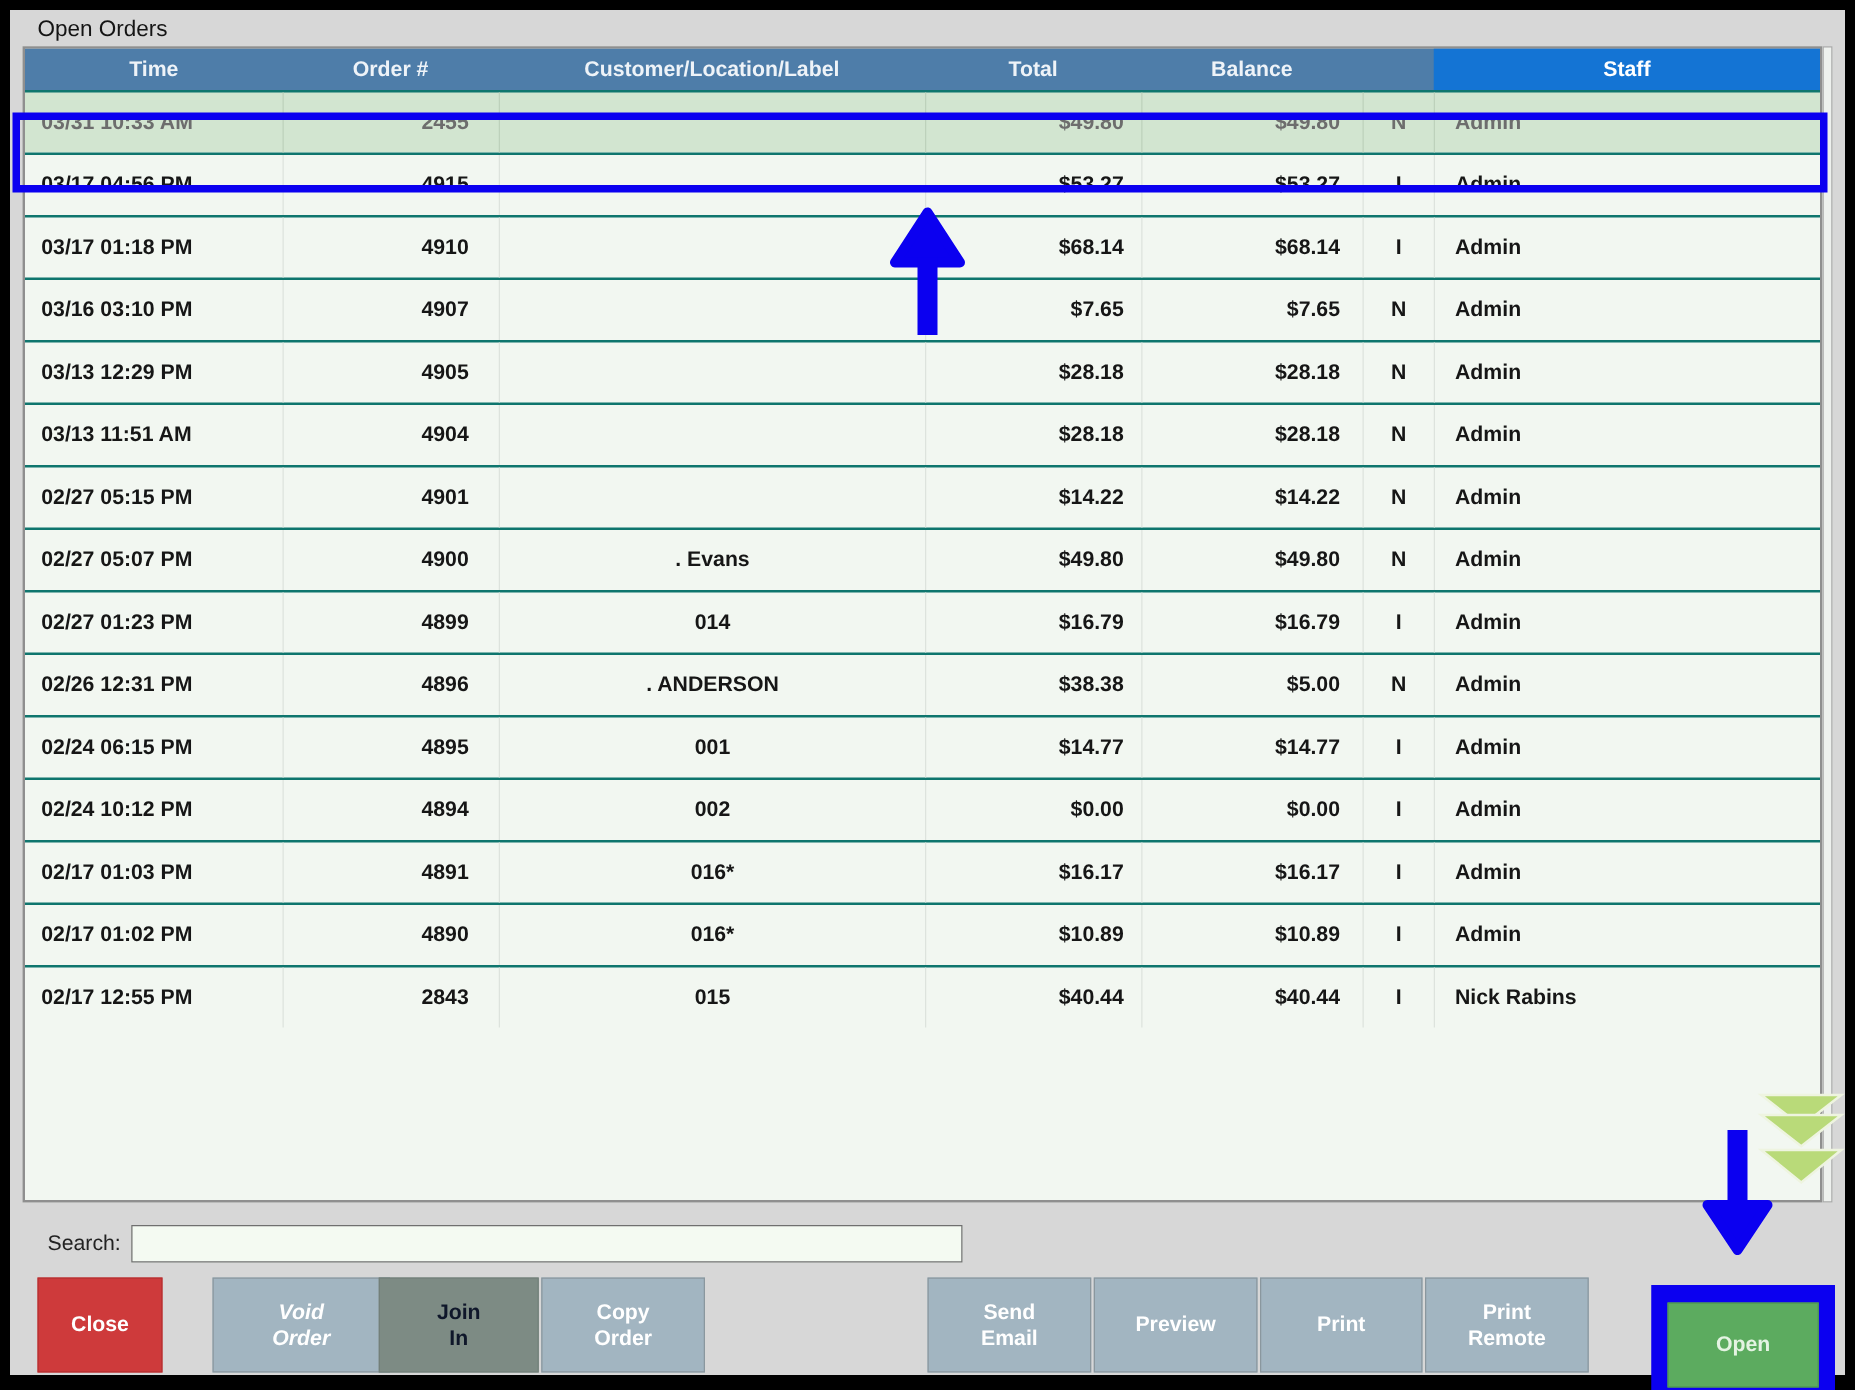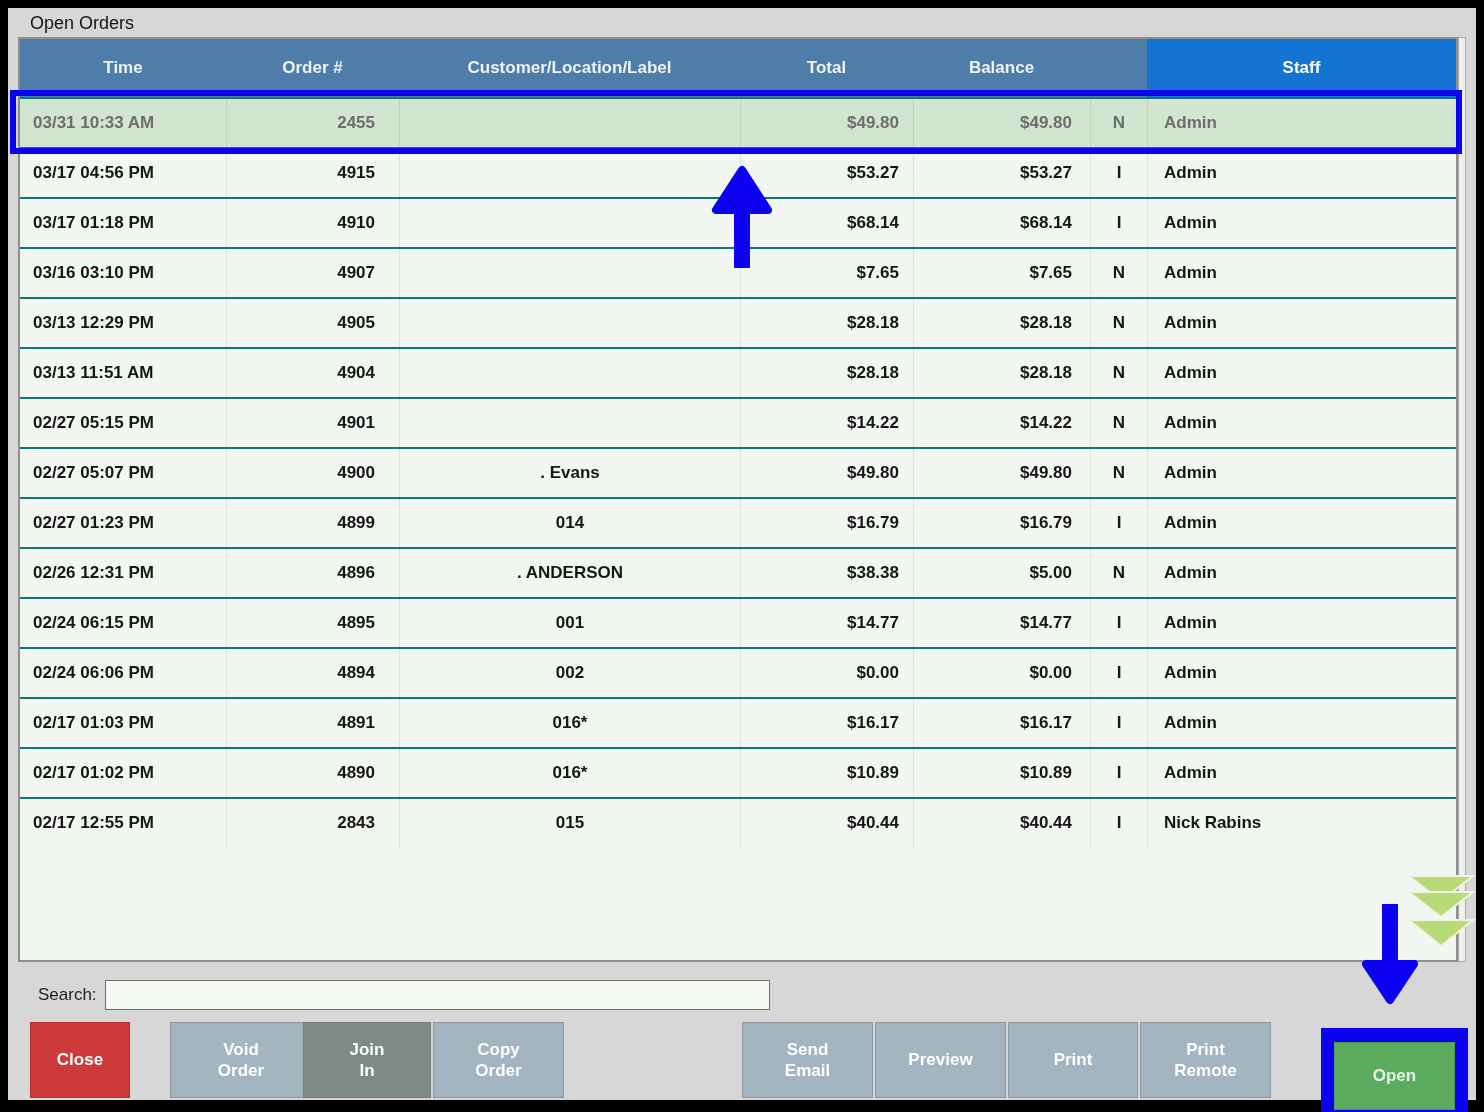--- a/index.html
+++ b/index.html
@@ -10,21 +10,21 @@
   .inner { position:absolute; left:8px; top:8px; width:1468px; height:1092px; background:#d7d7d7; }
 
   .title { position:absolute; left:22px; top:5px; font-size:18px; color:#141414; }
 
   
   .orders-table { position:absolute; left:10px; top:29px; width:1440px; height:925px;
                   background:#f2f7f1; border:2px solid #8f8f8f; }
   .scroll-strip { position:absolute; left:1450px; top:29px; width:8px; height:925px;
                   background:#eef1ee; border:1px solid #a8a8a8; }
 
-  .thead { display:flex; height:58px; background:#4e7da9; }
+  .thead { display:flex; height:33px; background:#4e7da9; }
   .thead .hcell { display:flex; align-items:center; justify-content:center;
                   color:#eef3f8; font-size:17px; font-weight:bold; }
   .thead .col-staff { background:#1474d4; color:#ffffff; }
 
   .trow { display:flex; height:50px; background:#f2f7f1; border-top:2px solid #0f766e; }
   .trow .tcell { display:flex; align-items:center; font-size:17px; font-weight:bold;
                  color:#161616; border-left:1px solid #dde3dd; overflow:hidden; }
   .trow .tcell:first-child { border-left:none; }
   .trow.selected { background:#d2e5d0; }
   .trow.selected .tcell { color:#6d6d6d; border-left-color:#bdd1bb; }
@@ -52,22 +52,22 @@
   .search-row { position:absolute; left:30px; top:970px; height:34px; display:flex; align-items:center; }
   .search-label { font-size:17px; color:#222; margin-right:8px; }
   .search-input { width:665px; height:30px; background:#f4faf2; border:1px solid #6f6f6f;
                   font-size:16px; font-family:"Liberation Sans", sans-serif; padding:0 6px; }
 
   
   .btn { position:absolute; top:1014px; height:76px; display:flex; align-items:center; justify-content:center;
          font-size:17px; font-weight:bold; text-align:center; white-space:pre-line; line-height:1.25;
          background:#a2b5c1; color:#ffffff; border:1px solid #8a979e; cursor:default; }
   .btn-close  { left:22px;   width:100px; background:#ce3a3b; border-color:#b53032; }
-  .btn-void   { left:162px;  width:142px; }
-  .btn-join   { left:295px;  width:128px; background:#7d8b84; color:#ffffff; border-color:#73807a; }
+  .btn-void   { left:162px;  width:142px;font-style:italic; }
+  .btn-join   { left:295px;  width:128px; background:#7d8b84; color:#0f172a; border-color:#73807a; }
   .btn-copy   { left:425px;  width:131px; }
   .btn-send   { left:734px;  width:131px; }
   .btn-preview{ left:867px;  width:131px; }
   .btn-print  { left:1000px; width:130px; }
   .btn-remote { left:1132px; width:131px; }
 
   .open-highlight { position:absolute; left:1313px; top:1020px; width:147px; height:97px;
                     background:#0b00f0; z-index:6; }
   .btn-open { position:absolute; left:13px; top:14px; width:121px; height:68px;
               display:flex; align-items:center; justify-content:center;
@@ -203,21 +203,21 @@
     <div class="tcell col-time">02/24 06:15 PM</div>
     <div class="tcell col-order">4895</div>
     <div class="tcell col-cust">001</div>
     <div class="tcell col-total">$14.77</div>
     <div class="tcell col-bal">$14.77</div>
     <div class="tcell col-flag">I</div>
     <div class="tcell col-staff">Admin</div>
   </div>
 
   <div class="trow">
-    <div class="tcell col-time">02/24 06:06 PM</div>
+    <div class="tcell col-time">02/24 10:12 PM</div>
     <div class="tcell col-order">4894</div>
     <div class="tcell col-cust">002</div>
     <div class="tcell col-total">$0.00</div>
     <div class="tcell col-bal">$0.00</div>
     <div class="tcell col-flag">I</div>
     <div class="tcell col-staff">Admin</div>
   </div>
 
   <div class="trow">
     <div class="tcell col-time">02/17 01:03 PM</div>

